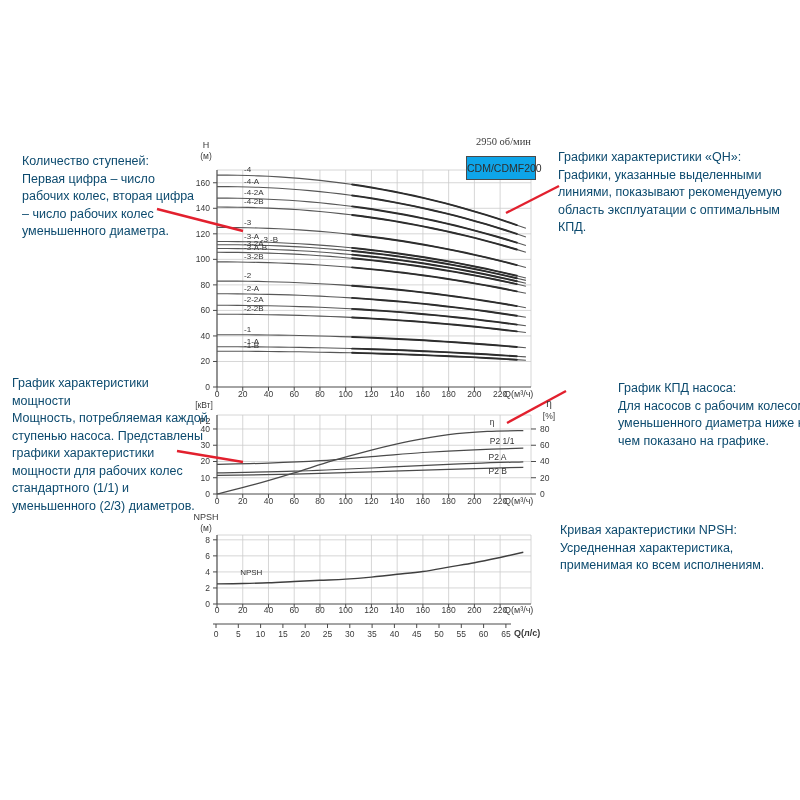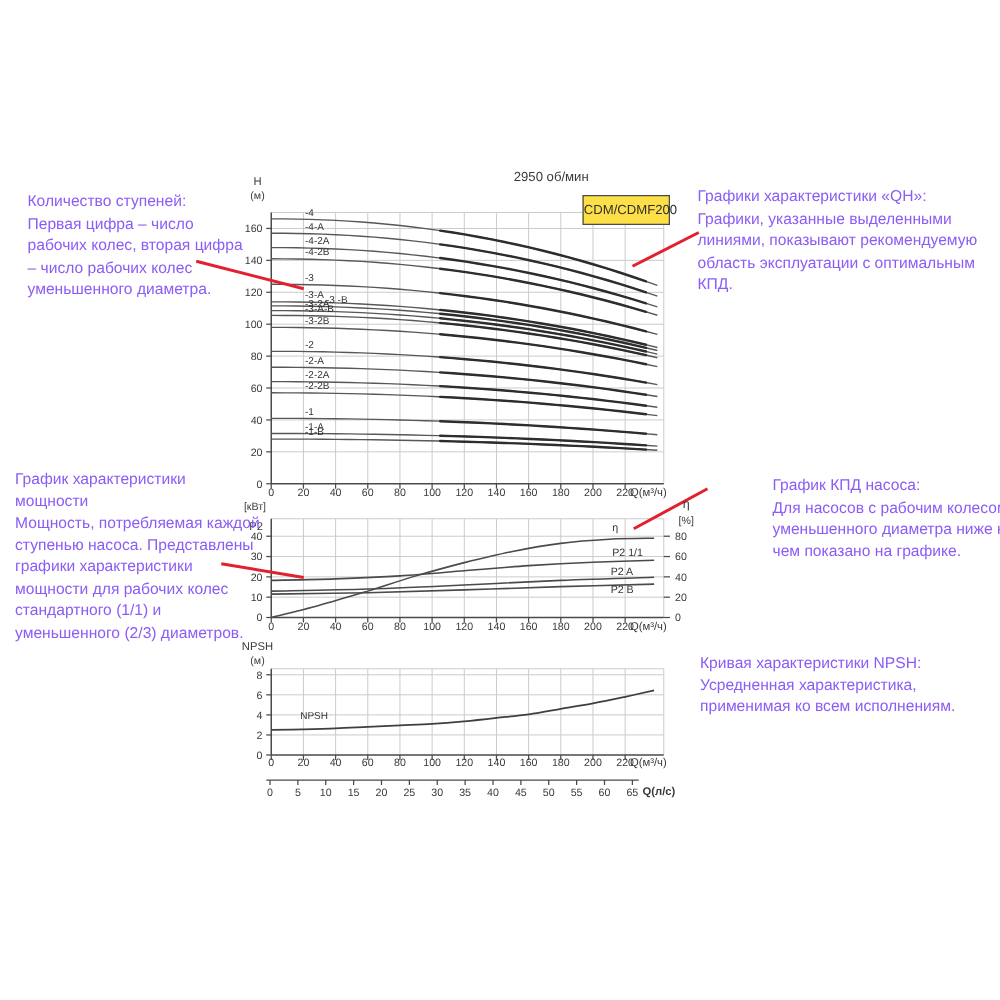--- a/index.html
+++ b/index.html
@@ -1,25 +1,25 @@
 <!DOCTYPE html>
 <html><head>
 <meta charset="utf-8">
 <style>
   html,body{margin:0;padding:0;background:#ffffff;}
   .page{position:relative;width:800px;height:800px;background:#fff;
         font-family:"Liberation Sans",sans-serif;overflow:hidden;}
   #charts{position:absolute;left:0;top:0;}
-  .ann{position:absolute;color:#8b5cf6;font-size:12.5px;line-height:17.5px;}
+  .ann{position:absolute;color:#0c4a6e;font-size:12.5px;line-height:17.5px;}
   .lab{position:absolute;color:#3a3a3a;white-space:nowrap;}
   .lab.c{text-align:center;}
-  .lab.r{}
+  .lab.r{text-align:right;font-family:Liberation Serif, serif;}
   .rpm{left:411px;top:136px;width:120px;font-size:10.5px;}
   .modelbox{position:absolute;left:466px;top:156px;width:68px;height:22px;
-            background:#fde047;border:1.4px solid #4a4a4a;color:#2e2e2e;
+            background:#0ea5e9;border:1.4px solid #4a4a4a;color:#2e2e2e;
             font-size:10.5px;line-height:22px;text-align:center;}
   text{font-family:"Liberation Sans",sans-serif;}
 </style>
 </head>
 <body>
 
 <div class="page">
 
   <svg id="charts" width="800" height="800">
       <g>

